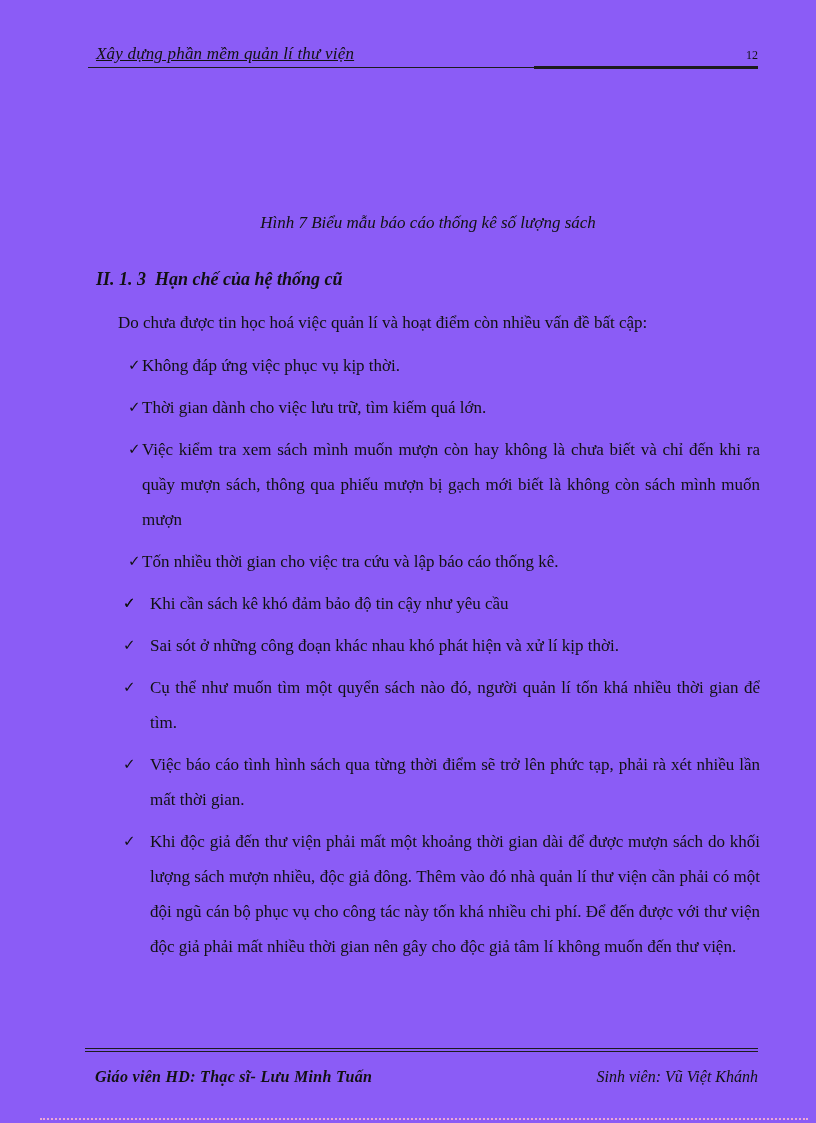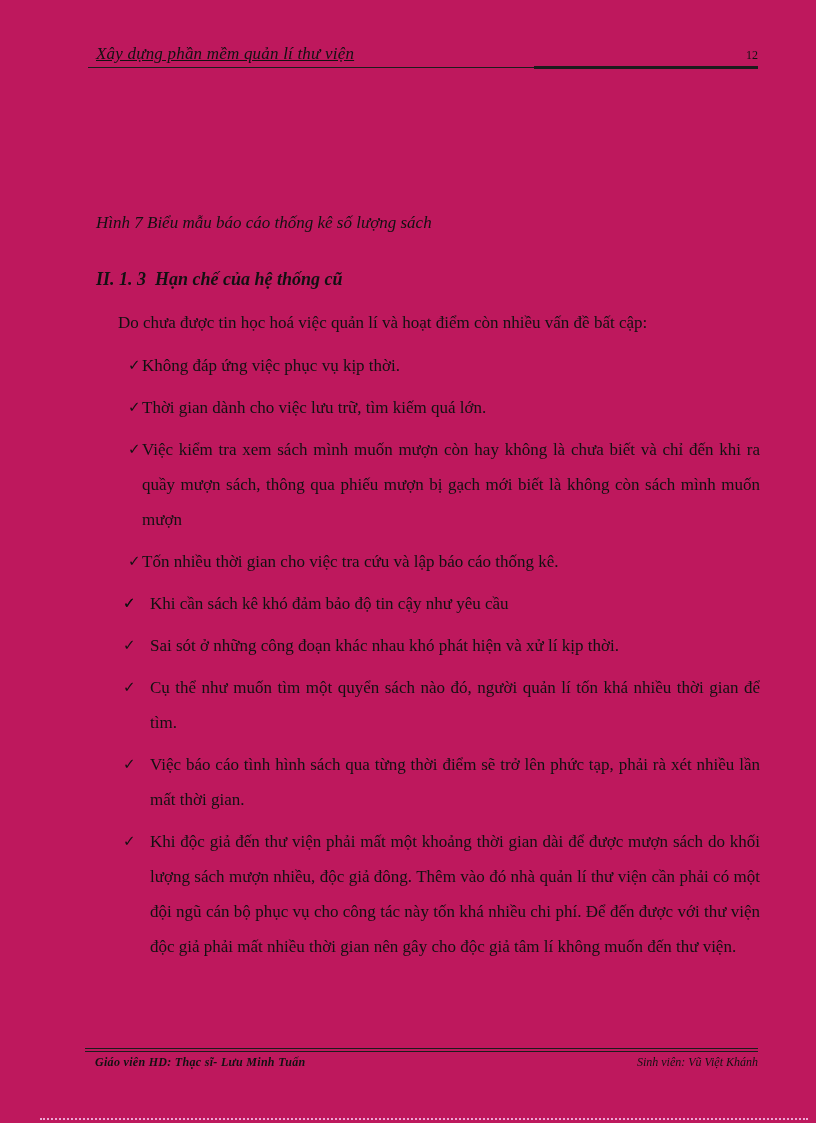--- a/index.html
+++ b/index.html
@@ -6,21 +6,21 @@
   html, body { background: #ffffff; }
   body {
     width: 816px; height: 1123px;
     font-family: "Liberation Serif", "DejaVu Serif", serif;
     color: #111111;
     position: relative;
     overflow: hidden;
   }
   .page {
     position: absolute; inset: 0;
-    background: #be185d;
+    background: #8b5cf6;
   }
 
   
   .header {
     position: absolute;
     top: 44px; left: 88px; right: 58px;
     display: flex; justify-content: space-between; align-items: baseline;
     font-size: 17px;
     border-bottom: 1.5px solid #1c1c1c;
     padding-bottom: 3px;
@@ -39,21 +39,21 @@
     background: #1c1c1c;
   }
 
   
   .content {
     position: absolute;
     top: 205px; left: 96px; width: 664px;
     font-size: 17px; line-height: 35px;
   }
   .figure-caption {
-    text-align: left;
+    text-align: center;
     font-style: italic;
   }
   .section-heading {
     margin-top: 22px;
     font-weight: bold;
     font-size: 18px;
     white-space: pre-wrap;
     font-style: italic;
   }
   .intro {
@@ -75,23 +75,23 @@
   .li.tight  { padding-left: 46px; }
   .li.tight .check  { left: 32px; }
   .li.spaced { padding-left: 54px; }
   .li.spaced .check { left: 27px; }
 
   
   .footer {
     position: absolute;
     top: 1048px; left: 85px; right: 58px;
     border-top: 4px double #1c1c1c;
-    padding-top: 3px;
+    padding-top: 16px;
     display: flex; justify-content: space-between; align-items: baseline;
-    font-size: 12px;
+    font-size: 16px;
   }
   .footer-left  { font-weight: bold; font-style: italic; padding-left: 10px; letter-spacing: .3px; }
   .footer-right { font-style: italic; }
 
   
   .page-edge-dots {
     position: absolute;
     bottom: 3px; left: 40px; right: 8px;
     border-bottom: 2px dotted #eda8d4;
   }

